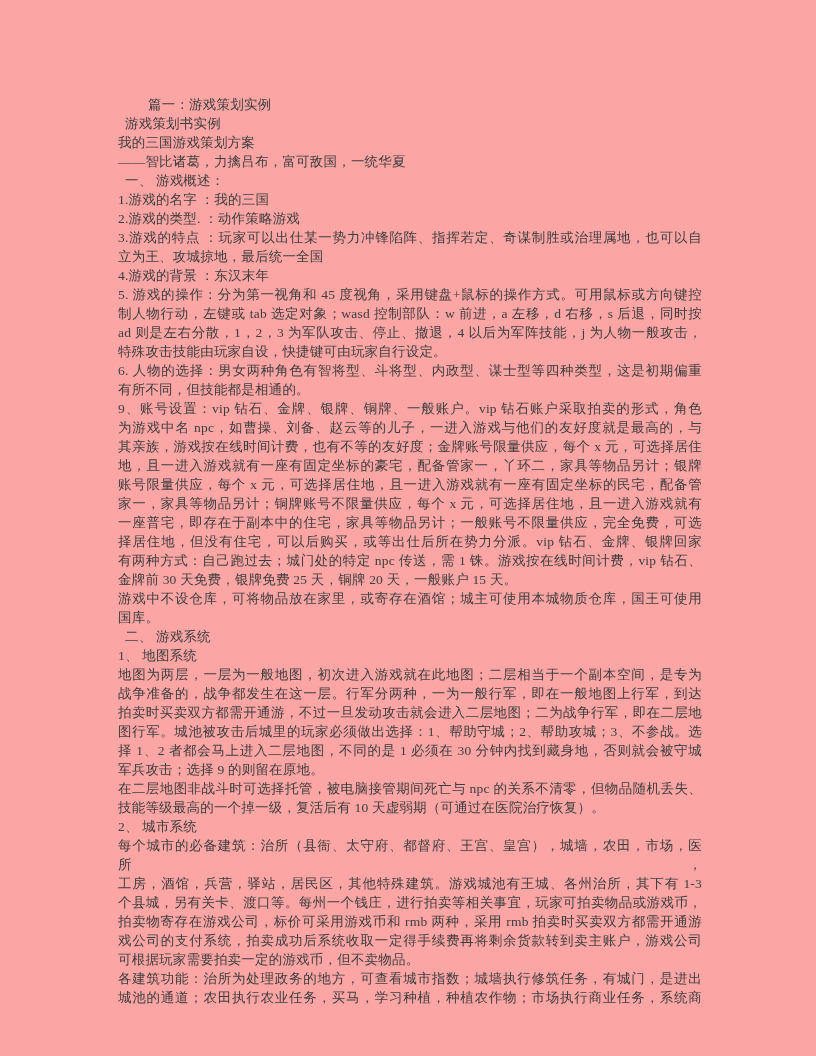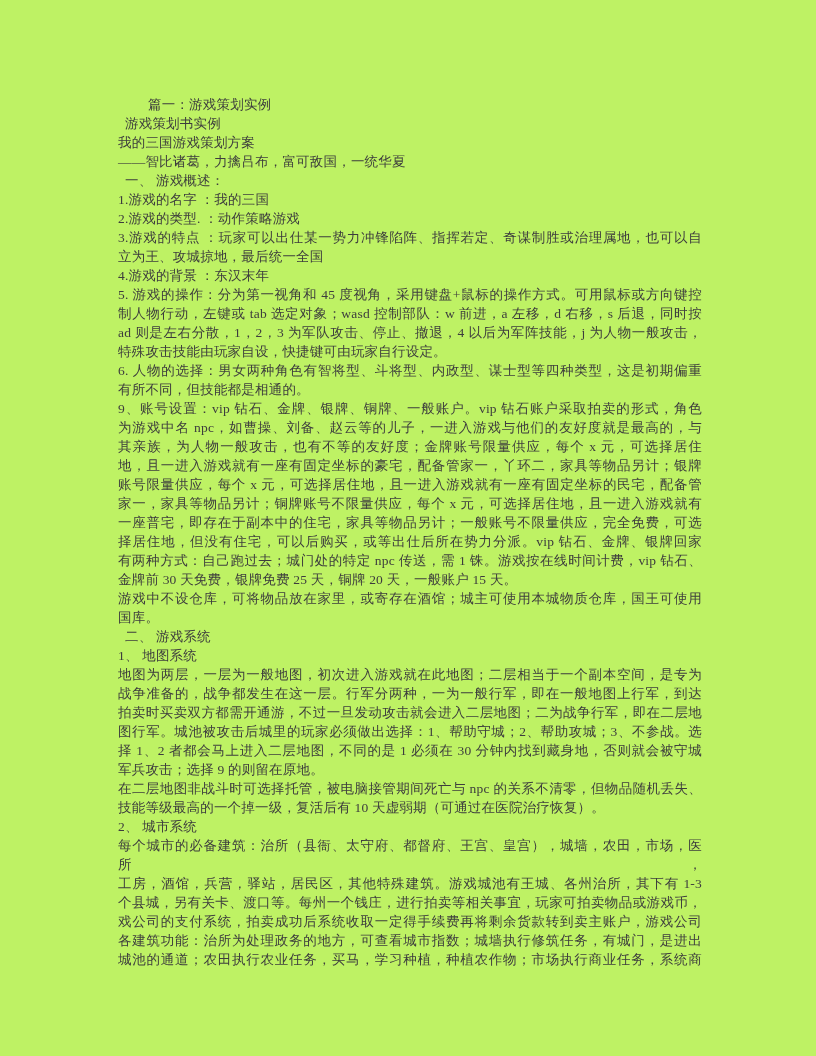--- a/index.html
+++ b/index.html
@@ -33,41 +33,41 @@
   .line.fill {
     text-align: justify;
     text-align-last: justify;
   }
   .ind-05 { padding-left: 7px; }
   .ind-2  { padding-left: 30px; }
 </style>
 </head>
 <body>
 
-<div class="page" style="background: #bef264;">
+<div class="page" style="background: #fca5a5;">
   <div class="textblock" id="doc-body" style="color: rgb(61, 61, 61);">
       <div class="line ind-2">篇一：游戏策划实例</div>
       <div class="line ind-05">游戏策划书实例</div>
       <div class="line">我的三国游戏策划方案</div>
       <div class="line">——智比诸葛，力擒吕布，富可敌国，一统华夏</div>
       <div class="line ind-05">一、 游戏概述：</div>
       <div class="line">1.游戏的名字 ：我的三国</div>
       <div class="line">2.游戏的类型. ：动作策略游戏</div>
       <div class="line fill">3.游戏的特点 ：玩家可以出仕某一势力冲锋陷阵、指挥若定、奇谋制胜或治理属地，也可以自</div>
       <div class="line">立为王、攻城掠地，最后统一全国</div>
       <div class="line">4.游戏的背景 ：东汉末年</div>
       <div class="line fill">5. 游戏的操作：分为第一视角和 45 度视角，采用键盘+鼠标的操作方式。可用鼠标或方向键控</div>
       <div class="line fill">制人物行动，左键或 tab 选定对象；wasd 控制部队：w 前进，a 左移，d 右移，s 后退，同时按</div>
       <div class="line fill">ad 则是左右分散，1，2，3 为军队攻击、停止、撤退，4 以后为军阵技能，j 为人物一般攻击，</div>
       <div class="line">特殊攻击技能由玩家自设，快捷键可由玩家自行设定。</div>
       <div class="line fill">6. 人物的选择：男女两种角色有智将型、斗将型、内政型、谋士型等四种类型，这是初期偏重</div>
       <div class="line">有所不同，但技能都是相通的。</div>
       <div class="line fill">9、账号设置：vip 钻石、金牌、银牌、铜牌、一般账户。vip 钻石账户采取拍卖的形式，角色</div>
       <div class="line fill">为游戏中名 npc，如曹操、刘备、赵云等的儿子，一进入游戏与他们的友好度就是最高的，与</div>
-      <div class="line fill">其亲族，为人物一般攻击，也有不等的友好度；金牌账号限量供应，每个 x 元，可选择居住</div>
+      <div class="line fill">其亲族，游戏按在线时间计费，也有不等的友好度；金牌账号限量供应，每个 x 元，可选择居住</div>
       <div class="line fill">地，且一进入游戏就有一座有固定坐标的豪宅，配备管家一，丫环二，家具等物品另计；银牌</div>
       <div class="line fill">账号限量供应，每个 x 元，可选择居住地，且一进入游戏就有一座有固定坐标的民宅，配备管</div>
       <div class="line fill">家一，家具等物品另计；铜牌账号不限量供应，每个 x 元，可选择居住地，且一进入游戏就有</div>
       <div class="line fill">一座普宅，即存在于副本中的住宅，家具等物品另计；一般账号不限量供应，完全免费，可选</div>
       <div class="line fill">择居住地，但没有住宅，可以后购买，或等出仕后所在势力分派。vip 钻石、金牌、银牌回家</div>
       <div class="line fill">有两种方式：自己跑过去；城门处的特定 npc 传送，需 1 铢。游戏按在线时间计费，vip 钻石、</div>
       <div class="line">金牌前 30 天免费，银牌免费 25 天，铜牌 20 天，一般账户 15 天。</div>
       <div class="line fill">游戏中不设仓库，可将物品放在家里，或寄存在酒馆；城主可使用本城物质仓库，国王可使用</div>
       <div class="line">国库。</div>
       <div class="line ind-05">二、 游戏系统</div>
@@ -77,17 +77,19 @@
       <div class="line fill">拍卖时买卖双方都需开通游，不过一旦发动攻击就会进入二层地图；二为战争行军，即在二层地</div>
       <div class="line fill">图行军。城池被攻击后城里的玩家必须做出选择：1、帮助守城；2、帮助攻城；3、不参战。选</div>
       <div class="line fill">择 1、2 者都会马上进入二层地图，不同的是 1 必须在 30 分钟内找到藏身地，否则就会被守城</div>
       <div class="line">军兵攻击；选择 9 的则留在原地。</div>
       <div class="line fill">在二层地图非战斗时可选择托管，被电脑接管期间死亡与 npc 的关系不清零，但物品随机丢失、</div>
       <div class="line">技能等级最高的一个掉一级，复活后有 10 天虚弱期（可通过在医院治疗恢复）。</div>
       <div class="line">2、 城市系统</div>
       <div class="line fill">每个城市的必备建筑：治所（县衙、太守府、都督府、王宫、皇宫），城墙，农田，市场，医所，</div>
       <div class="line fill">工房，酒馆，兵营，驿站，居民区，其他特殊建筑。游戏城池有王城、各州治所，其下有 1-3</div>
       <div class="line fill">个县城，另有关卡、渡口等。每州一个钱庄，进行拍卖等相关事宜，玩家可拍卖物品或游戏币，</div>
+      <div class="line fill">拍卖物寄存在游戏公司，标价可采用游戏币和 rmb 两种，采用 rmb 拍卖时买卖双方都需开通游</div>
       <div class="line fill">戏公司的支付系统，拍卖成功后系统收取一定得手续费再将剩余货款转到卖主账户，游戏公司</div>
+      <div class="line">可根据玩家需要拍卖一定的游戏币，但不卖物品。</div>
       <div class="line fill">各建筑功能：治所为处理政务的地方，可查看城市指数；城墙执行修筑任务，有城门，是进出</div>
       <div class="line fill">城池的通道；农田执行农业任务，买马，学习种植，种植农作物；市场执行商业任务，系统商</div>
     </div>
 </div>
 
 </body></html>

